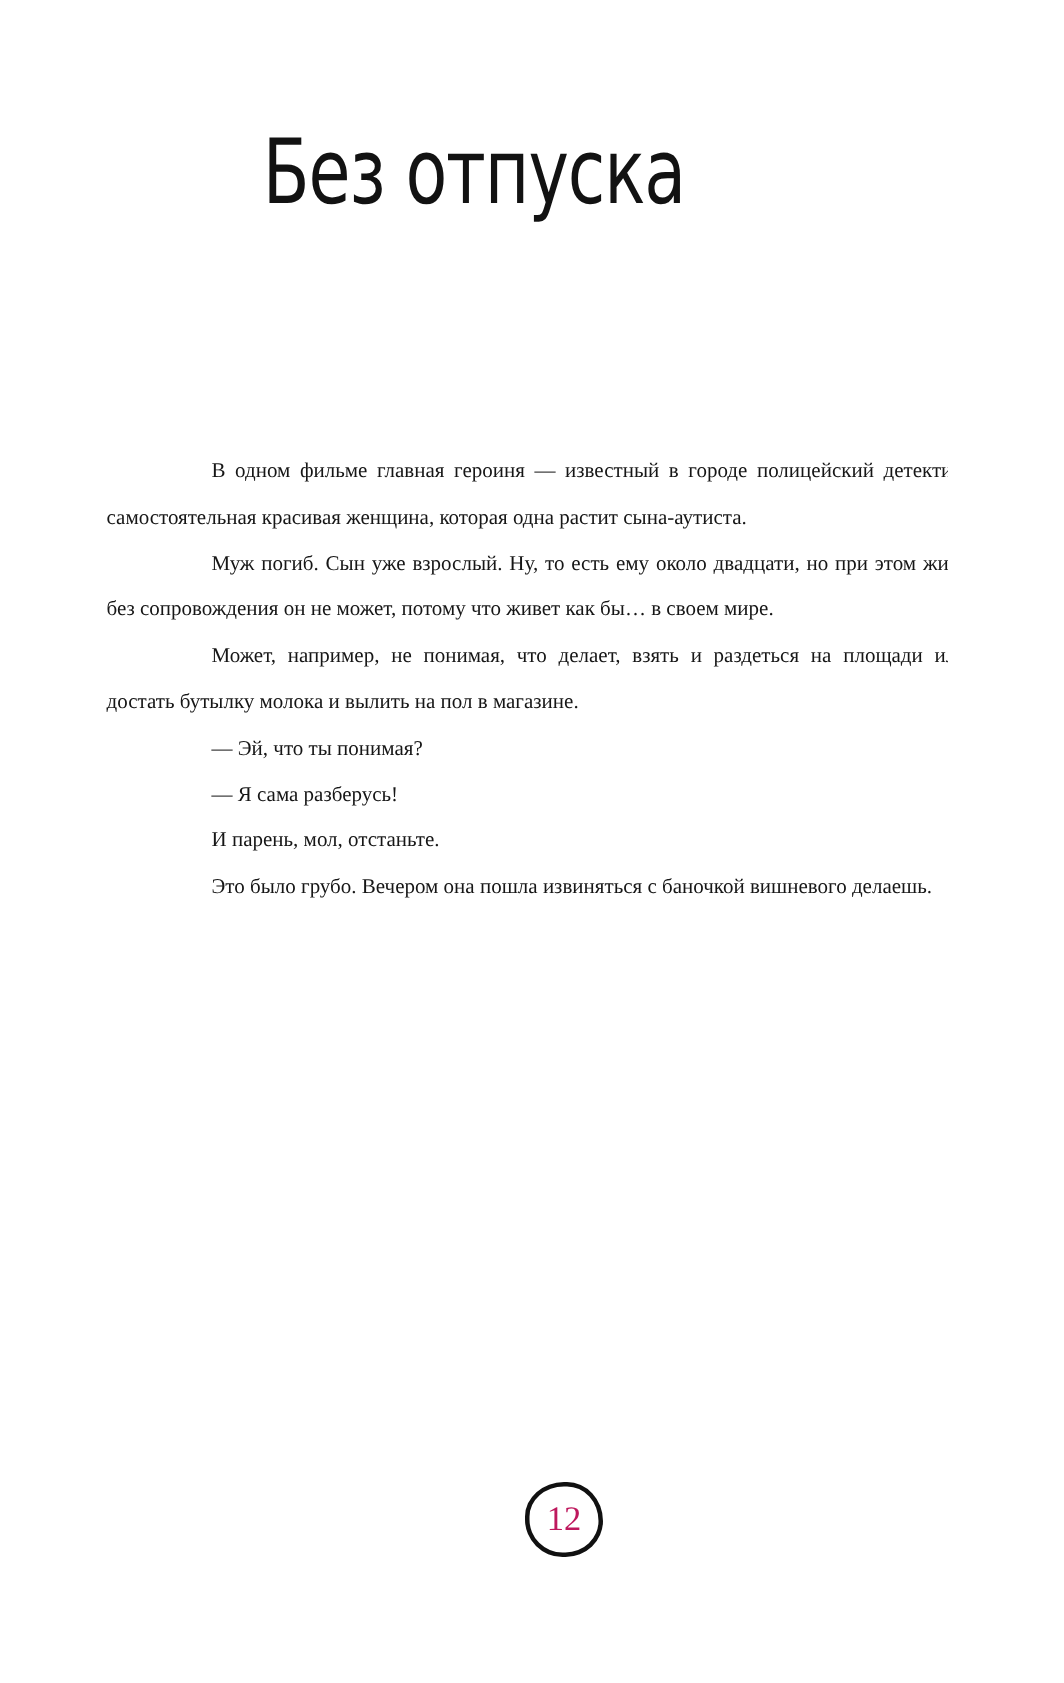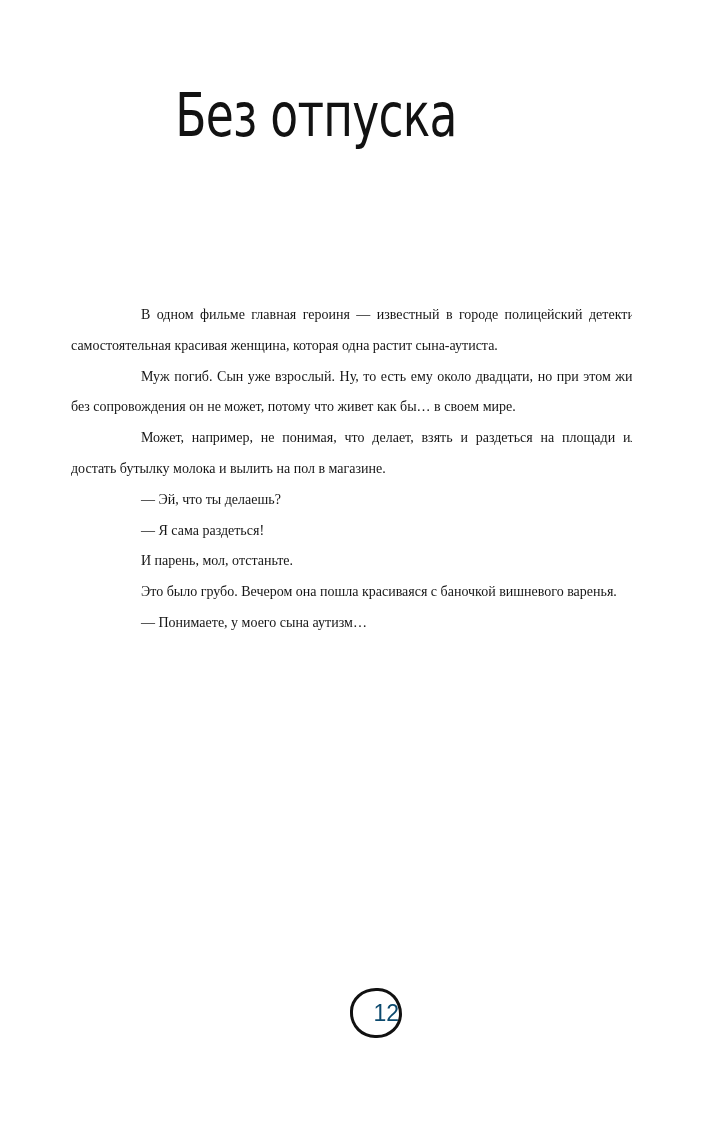--- a/index.html
+++ b/index.html
@@ -56,42 +56,41 @@
   .page-number-badge {
     position: absolute;
     top: 988px;
     left: 350px;
     width: 46px;
     height: 44px;
     border: 3px solid #111111;
     border-radius: 52% 48% 50% 50% / 48% 54% 50% 52%;
     display: flex;
     align-items: center;
-    justify-content: flex-end;
+    justify-content: center;
     background: #ffffff;
-    font-family: Liberation Sans, sans-serif;
+    font-family: Liberation Serif, serif;
     font-size: 23px;
-    color: #0c4a6e;
+    color: #be185d;
   }
 </style>
 </head>
 <body>
 
 <div class="page">
 
   <h1 class="chapter-title">Без отпуска</h1>
 
   <div class="text-block">
     <p class="para">В одном фильме главная героиня — известный в городе полицейский детектив, самостоятельная красивая женщина, которая одна растит сына-аутиста.</p>
     <p class="para">Муж погиб. Сын уже взрослый. Ну, то есть ему около двадцати, но при этом жить без сопрово­ждения он не может, потому что живет как бы… в своем мире.</p>
     <p class="para">Может, например, не понимая, что делает, взять и раздеться на площади или достать бутылку молока и вылить на пол в магазине.</p>
-    <p class="para">— Эй, что ты делаешь?</p>
-    <p class="para">— Я сама раздеться!</p>
+    <p class="para">— Эй, что ты понимая?</p>
+    <p class="para">— Я сама разберусь!</p>
     <p class="para">И парень, мол, отстаньте.</p>
-    <p class="para">Это было грубо. Вечером она пошла красивая­ся с баночкой вишневого варенья.</p>
-    <p class="para">— Понимаете, у моего сына аутизм…</p>
+    <p class="para">Это было грубо. Вечером она пошла извинять­ся с баночкой вишневого делаешь.</p>
   </div>
 
   <div class="page-number-badge">
     <span>12</span>
   </div>
 
 </div>
 
 </body></html>

